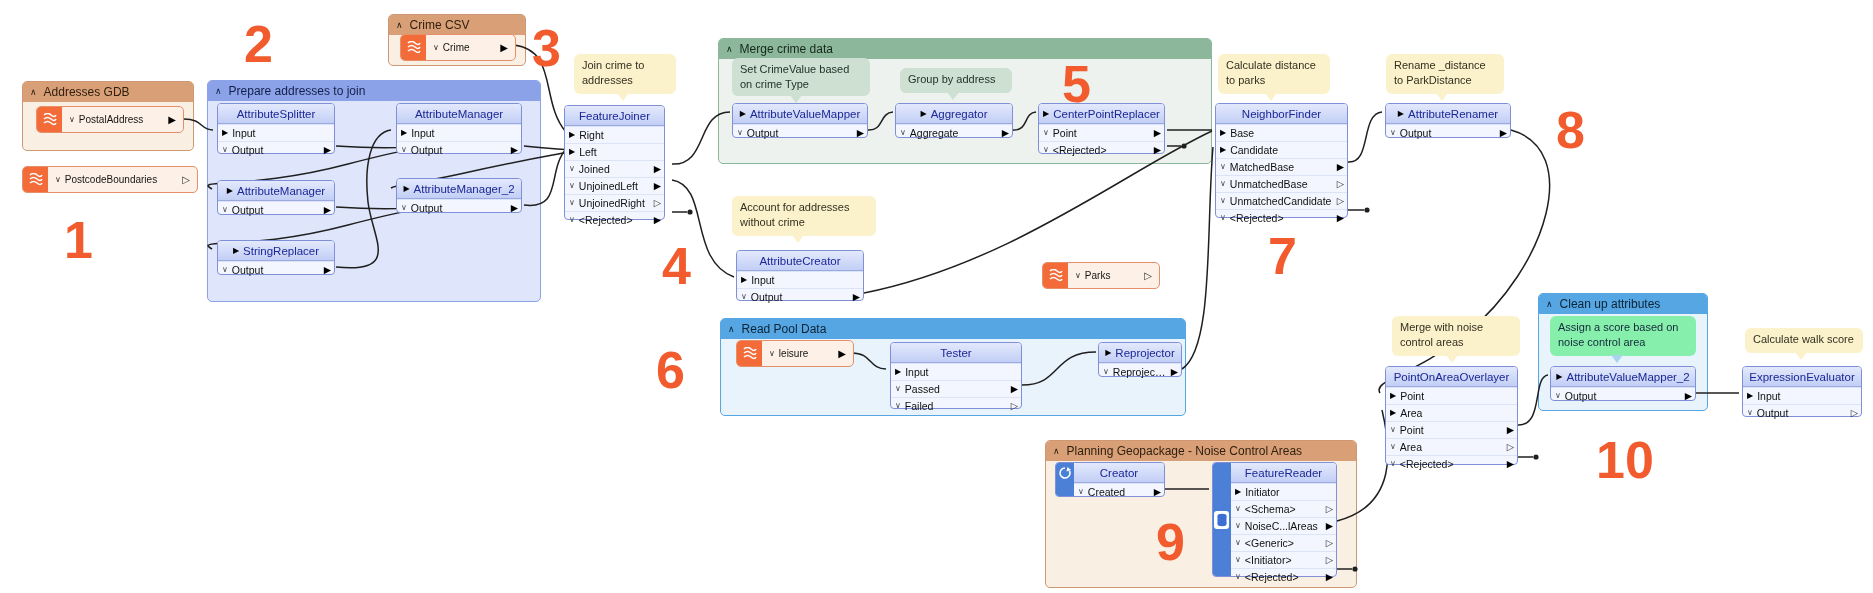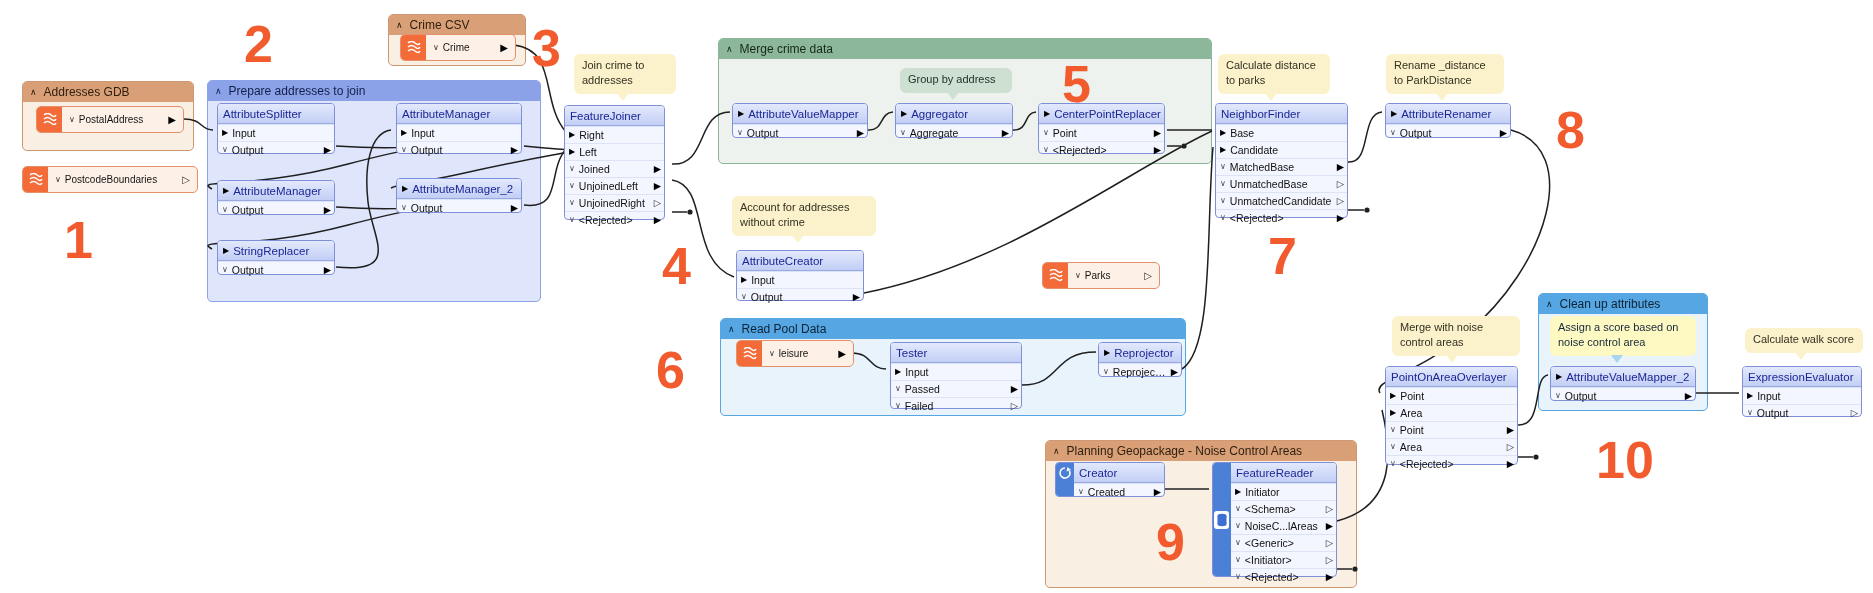--- a/index.html
+++ b/index.html
@@ -19,34 +19,34 @@
   .bookmark.th-blue{background:#e9f3fc;border-color:#55a6e2;}
   .bookmark.th-blue .bm-header{background:#55a6e2;color:#0d2336;}
   
   .note{position:absolute;z-index:3;border-radius:6px;padding:4px 8px;font-size:11px;line-height:1.32;
         color:#33301f;box-sizing:border-box;}
   .note .tail{position:absolute;width:0;height:0;border-left:6px solid transparent;border-right:6px solid transparent;}
   .note.tail-down .tail{bottom:-7px;left:42%;border-top:8px solid;}
   .note.tail-up .tail{top:-7px;left:48%;border-bottom:8px solid;}
   .note.a-yellow{background:#fbf2cc;} .note.a-yellow .tail{border-top-color:#fbf2cc;border-bottom-color:#fbf2cc;}
   .note.a-green{background:#cde0d2;color:#1e2f23;} .note.a-green .tail{border-top-color:#cde0d2;border-bottom-color:#cde0d2;}
-  .note.a-blue{background:#fef9c3;color:#14293a;} .note.a-blue .tail{border-top-color:#a9d4ee;border-bottom-color:#a9d4ee;}
+  .note.a-blue{background:#86efac;color:#14293a;} .note.a-blue .tail{border-top-color:#a9d4ee;border-bottom-color:#a9d4ee;}
   .note.a-peri{background:#c9d5f8;color:#1c2440;} .note.a-peri .tail{border-top-color:#c9d5f8;border-bottom-color:#c9d5f8;}
   
   .node{position:absolute;z-index:3;display:flex;border:1px solid #8090d8;border-radius:4px;
         background:#f3f6fe;box-sizing:border-box;}
   .node .nside{width:18px;background:#4c7fd6;border-radius:3px 0 0 3px;position:relative;flex:none;}
   .node .nside .badge{position:absolute;left:1px;top:50%;margin-top:-9px;width:15px;height:18px;background:#fff;
         border-radius:3px;display:flex;align-items:center;justify-content:center;}
   .node .nside .topicon{position:absolute;left:2px;top:3px;}
   .node .nbody{flex:1;display:flex;flex-direction:column;min-width:0;}
   .ntitle{height:19px;flex:none;display:flex;align-items:center;padding:0 5px;gap:4px;
           background:linear-gradient(180deg,#e3e9fc 0%,#c2cef5 100%);
           border-bottom:1px solid #9aa9e0;border-radius:3px 3px 0 0;
-          font-size:11.5px;color:#1c2796;white-space:nowrap;overflow:hidden;}
+          font-size:11.5px;color:#1c2796;white-space:nowrap;overflow:hidden;justify-content:center;}
   .port{height:16px;flex:none;display:flex;align-items:center;padding:0 4px;gap:4px;
         font-size:10.5px;color:#101010;border-top:1px solid #dde3f7;white-space:nowrap;}
   .port:first-of-type{border-top:none;}
   .port:last-child{border-radius:0 0 3px 3px;}
   .pin{font-size:8px;color:#000;line-height:1;}
   .pchev{font-size:8px;color:#4a4a4a;line-height:1;}
   .pname{flex:1;overflow:hidden;text-overflow:ellipsis;}
   .pout{font-size:9.5px;line-height:1;color:#000;margin-right:-1px;}
   .pout.hollow{color:#2c2c2c;}
   
@@ -138,20 +138,21 @@
         <span class="bm-title">Planning Geopackage - Noise Control Areas</span>
       </div>
     </div>
     <div class="bookmark th-blue" style="left: 1538px; top: 293px; width: 170px; height: 118px; position: absolute;">
       <div class="bm-header">
         <span class="bm-chev">∧</span>
         <span class="bm-title">Clean up attributes</span>
       </div>
     </div>
     <div class="note a-yellow tail-down" style="left: 574px; top: 54px; width: 102px; height: 40px; position: absolute;"><span class="note-text">Join crime to addresses</span><div class="tail"></div></div>
+    <div class="note a-green tail-down" style="left: 732px; top: 58px; width: 138px; height: 38px; position: absolute;"><span class="note-text">Set CrimeValue based on crime Type</span><div class="tail"></div></div>
     <div class="note a-green tail-down" style="left: 900px; top: 68px; width: 112px; height: 25px; position: absolute;"><span class="note-text">Group by address</span><div class="tail"></div></div>
     <div class="note a-yellow tail-down" style="left: 732px; top: 196px; width: 144px; height: 40px; position: absolute;"><span class="note-text">Account for addresses without crime</span><div class="tail"></div></div>
     <div class="note a-yellow tail-down" style="left: 1218px; top: 54px; width: 112px; height: 40px; position: absolute;"><span class="note-text">Calculate distance to parks</span><div class="tail"></div></div>
     <div class="note a-yellow tail-down" style="left: 1386px; top: 54px; width: 118px; height: 40px; position: absolute;"><span class="note-text">Rename _distance to ParkDistance</span><div class="tail"></div></div>
     <div class="note a-yellow tail-down" style="left: 1392px; top: 316px; width: 128px; height: 40px; position: absolute;"><span class="note-text">Merge with noise control areas</span><div class="tail"></div></div>
     <div class="note a-blue tail-down" style="left: 1550px; top: 316px; width: 146px; height: 40px; position: absolute;"><span class="note-text">Assign a score based on noise control area</span><div class="tail"></div></div>
     <div class="note a-yellow tail-down" style="left: 1745px; top: 328px; width: 118px; height: 25px; position: absolute;"><span class="note-text">Calculate walk score</span><div class="tail"></div></div>
     <div class="reader" style="left: 36px; top: 106px; width: 148px; height: 27px; position: absolute;">
       <div class="ricon">
         <svg width="16" height="14" viewBox="0 0 16 14">

